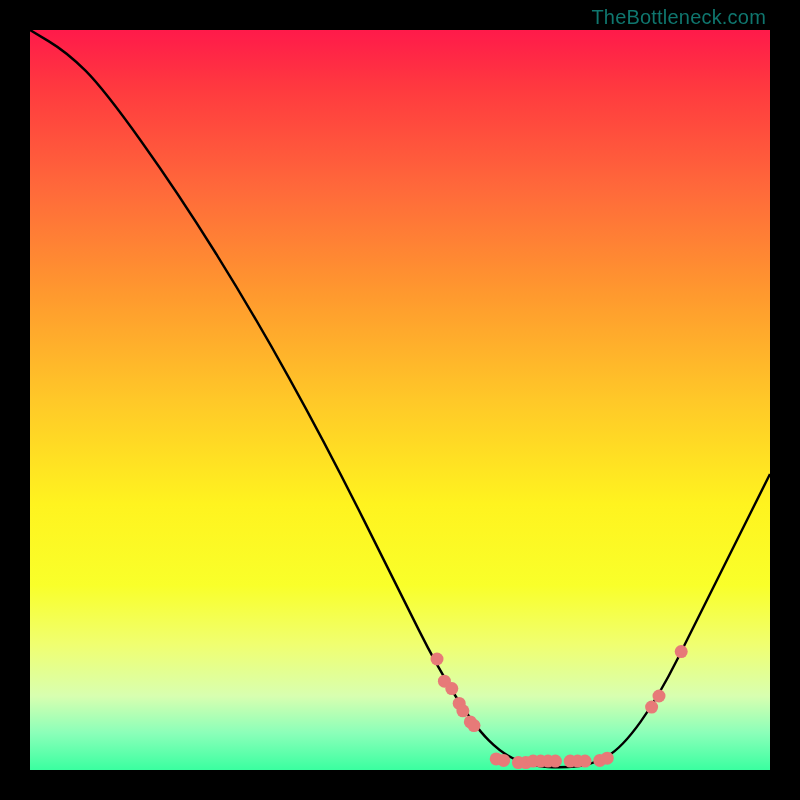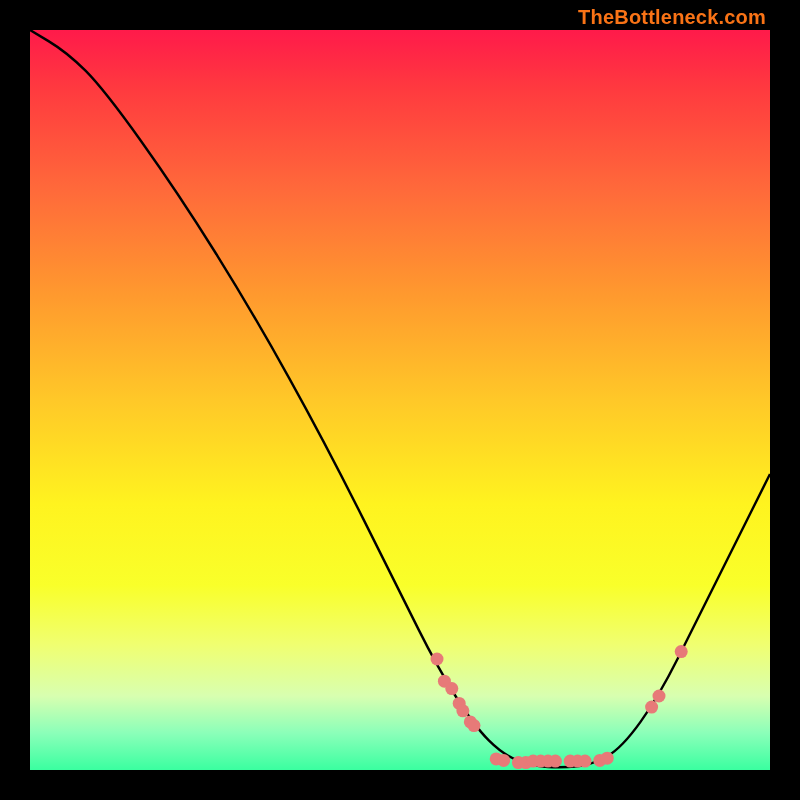--- a/index.html
+++ b/index.html
@@ -35,23 +35,23 @@
       #f0ff70 83%,
       #d8ffb0 90%,
       #8bffb9 95%,
       #3affa0 100%
     );
   }
   .attribution {
     position: absolute;
     top: 6px;
     right: 34px;
-    color: #f97316;
+    color: #0f766e;
     font-size: 20px;
-    font-weight: 700;
+    font-weight: 400;
     letter-spacing: 0.2px;
     user-select: none;
   }
   svg.curve {
     position: absolute;
     left: 0;
     top: 0;
     width: 740px;
     height: 740px;
     overflow: visible;

